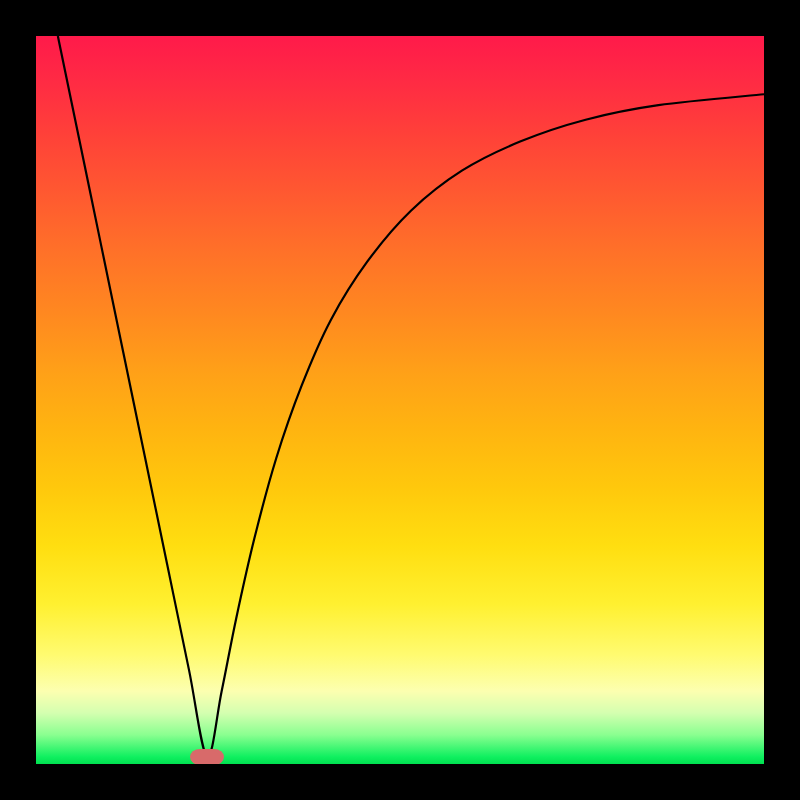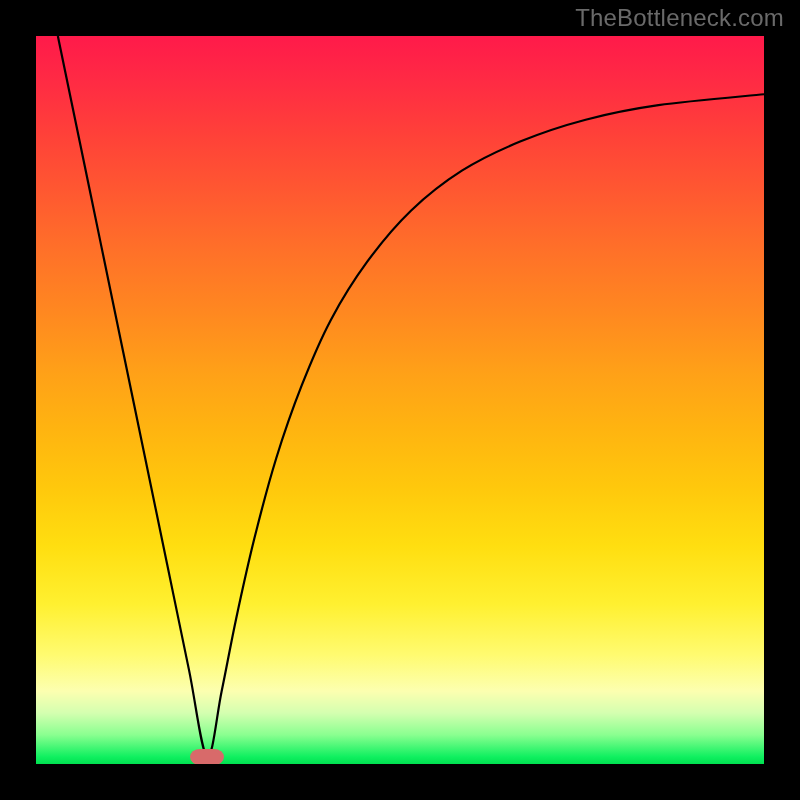--- a/index.html
+++ b/index.html
@@ -76,21 +76,20 @@
     border-radius: 10px / 8px;
     background: #d86a6a;
     bottom: 0px; 
     z-index: 5;
   }
 </style>
 </head>
 <body>
 
 <div class="frame">
-  <div class="watermark">TheBottleneck.com</div>
 
   <div class="plot-area">
     <div class="gradient"></div>
 
     <svg class="curve" viewBox="0 0 728 728" preserveAspectRatio="none">
       <path id="curve-path" d="M 21.84 0.00 C 25.48 17.59, 36.40 70.37, 43.68 105.56 C 50.96 140.75, 58.24 175.93, 65.52 211.12 C 72.80 246.31, 80.08 281.49, 87.36 316.68 C 94.64 351.87, 101.92 387.05, 109.20 422.24 C 116.48 457.43, 123.76 492.61, 131.04 527.80 C 138.32 562.99, 146.21 601.21, 152.88 633.36 C 159.55 665.51, 165.62 717.08, 171.08 720.72 C 176.54 724.36, 180.79 678.25, 185.64 655.20 C 190.49 632.15, 194.74 607.88, 200.20 582.40 C 205.66 556.92, 211.73 529.01, 218.40 502.32 C 225.07 475.63, 232.35 447.72, 240.24 422.24 C 248.13 396.76, 256.62 372.49, 265.72 349.44 C 274.82 326.39, 283.92 304.55, 294.84 283.92 C 305.76 263.29, 317.89 243.88, 331.24 225.68 C 344.59 207.48, 359.15 189.89, 374.92 174.72 C 390.69 159.55, 407.68 146.21, 425.88 134.68 C 444.08 123.15, 463.49 114.05, 484.12 105.56 C 504.75 97.07, 526.59 89.79, 549.64 83.72 C 572.69 77.65, 592.71 73.41, 622.44 69.16 C 652.17 64.91, 710.41 60.06, 728.00 58.24" fill="none" stroke="#000" stroke-width="2.2"></path>
     </svg>
 
     <div class="marker" id="min-marker" style="width: 34px; height: 16px; background: rgb(216, 106, 106); left: 154.08px; top: 712.72px;"></div>
   </div>

